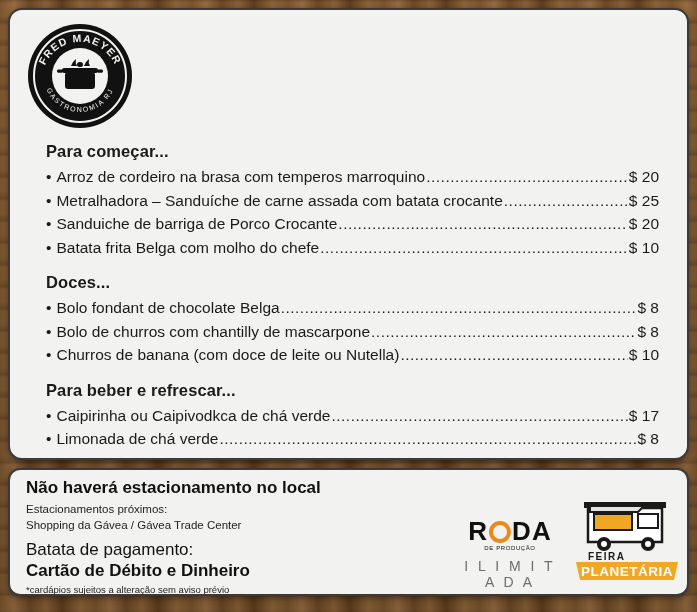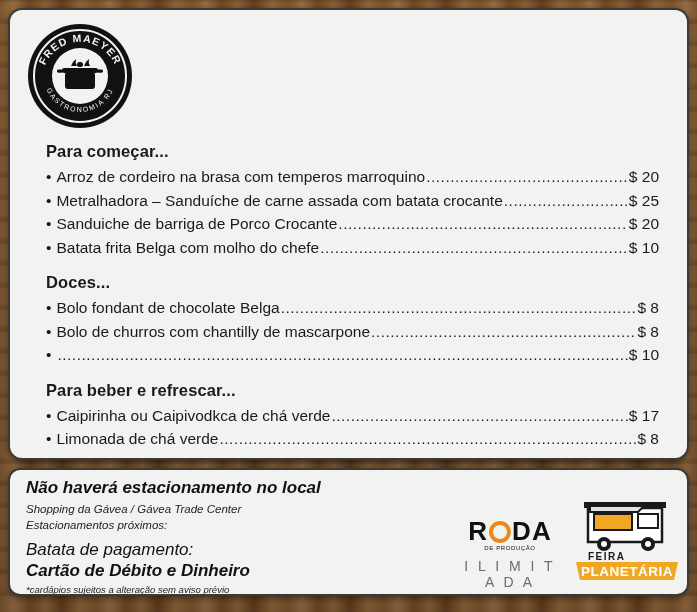--- a/index.html
+++ b/index.html
@@ -112,21 +112,20 @@
     border: 2px solid #3a3a3a;
     border-radius: 12px;
     box-shadow: 0 2px 6px rgba(0,0,0,.45);
     overflow: hidden;
   }
   .info-left {
     position: absolute;
     left: 16px;
     top: 8px;
     width: 430px;
-    font-style: italic;
   }
   .info-h1 {
     font-size: 17px;
     font-weight: bold;
     color: #111;
     margin: 0 0 4px 0;
   }
   .info-sub {
     font-size: 11.5px;
     color: #222;
@@ -275,20 +274,21 @@
           <span class="price">$ 8</span>
         </div>
         <div class="item">
           <span class="bullet">•</span>
           <span class="item-name">Bolo de churros com chantilly de mascarpone</span>
           <span class="dots">................................................................................................................................................................</span>
           <span class="price">$ 8</span>
         </div>
         <div class="item">
           <span class="bullet">•</span>
+          <span class="item-name">Churros de banana (com doce de leite ou Nutella)</span>
           <span class="dots">................................................................................................................................................................</span>
           <span class="price">$ 10</span>
         </div>
       </div>
 
       <div class="section">
         <div class="section-title">Para beber e refrescar...</div>
 
         <div class="item">
           <span class="bullet">•</span>
@@ -303,22 +303,22 @@
           <span class="price">$ 8</span>
         </div>
       </div>
 
     </div>
   </div>
 
   <div class="info-card">
     <div class="info-left">
       <div class="info-h1">Não haverá estacionamento no local</div>
+      <div class="info-sub">Estacionamentos próximos:</div>
       <div class="info-sub">Shopping da Gávea / Gávea Trade Center</div>
-      <div class="info-sub">Estacionamentos próximos:</div>
       <div class="info-h2">Batata de pagamento:</div>
       <div class="info-h3">Cartão de Débito e Dinheiro</div>
       <div class="info-note">*cardápios sujeitos a alteração sem aviso prévio</div>
     </div>
 
     <div class="roda">
       <div class="roda-word">
         <span>R</span><span class="roda-o"></span><span>DA</span>
       </div>
       <div class="roda-sub">DE PRODUÇÃO</div>

